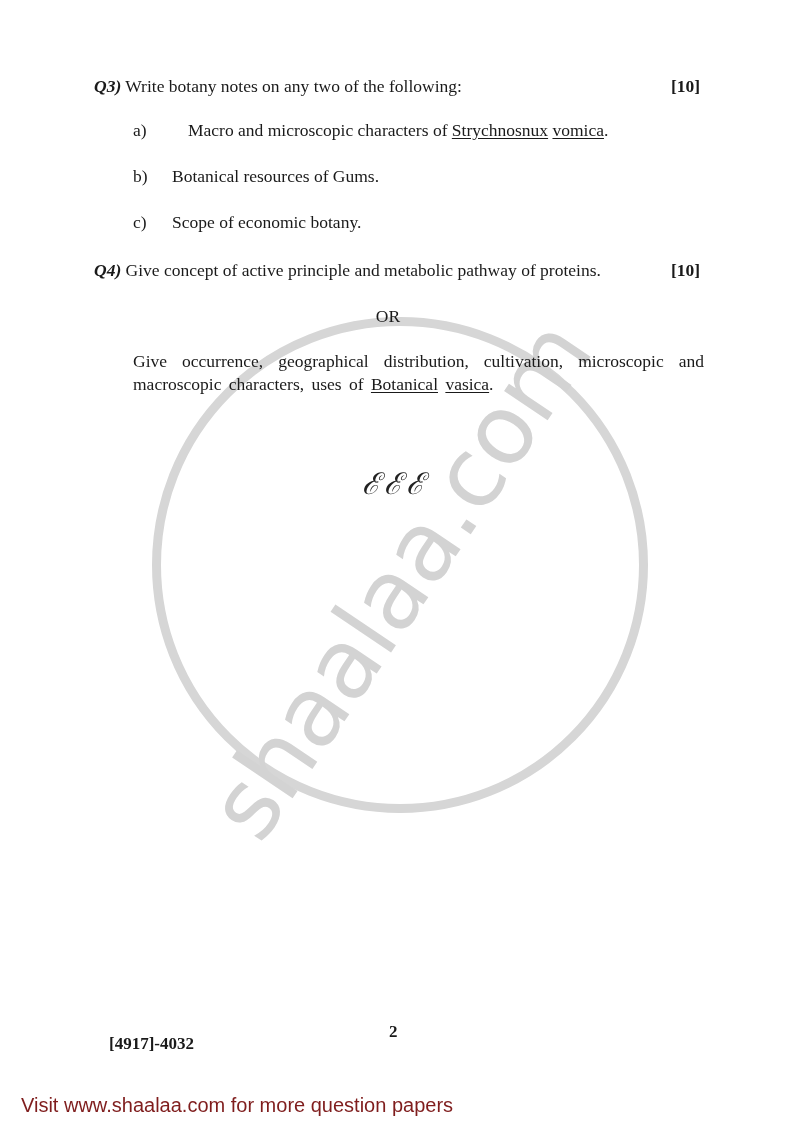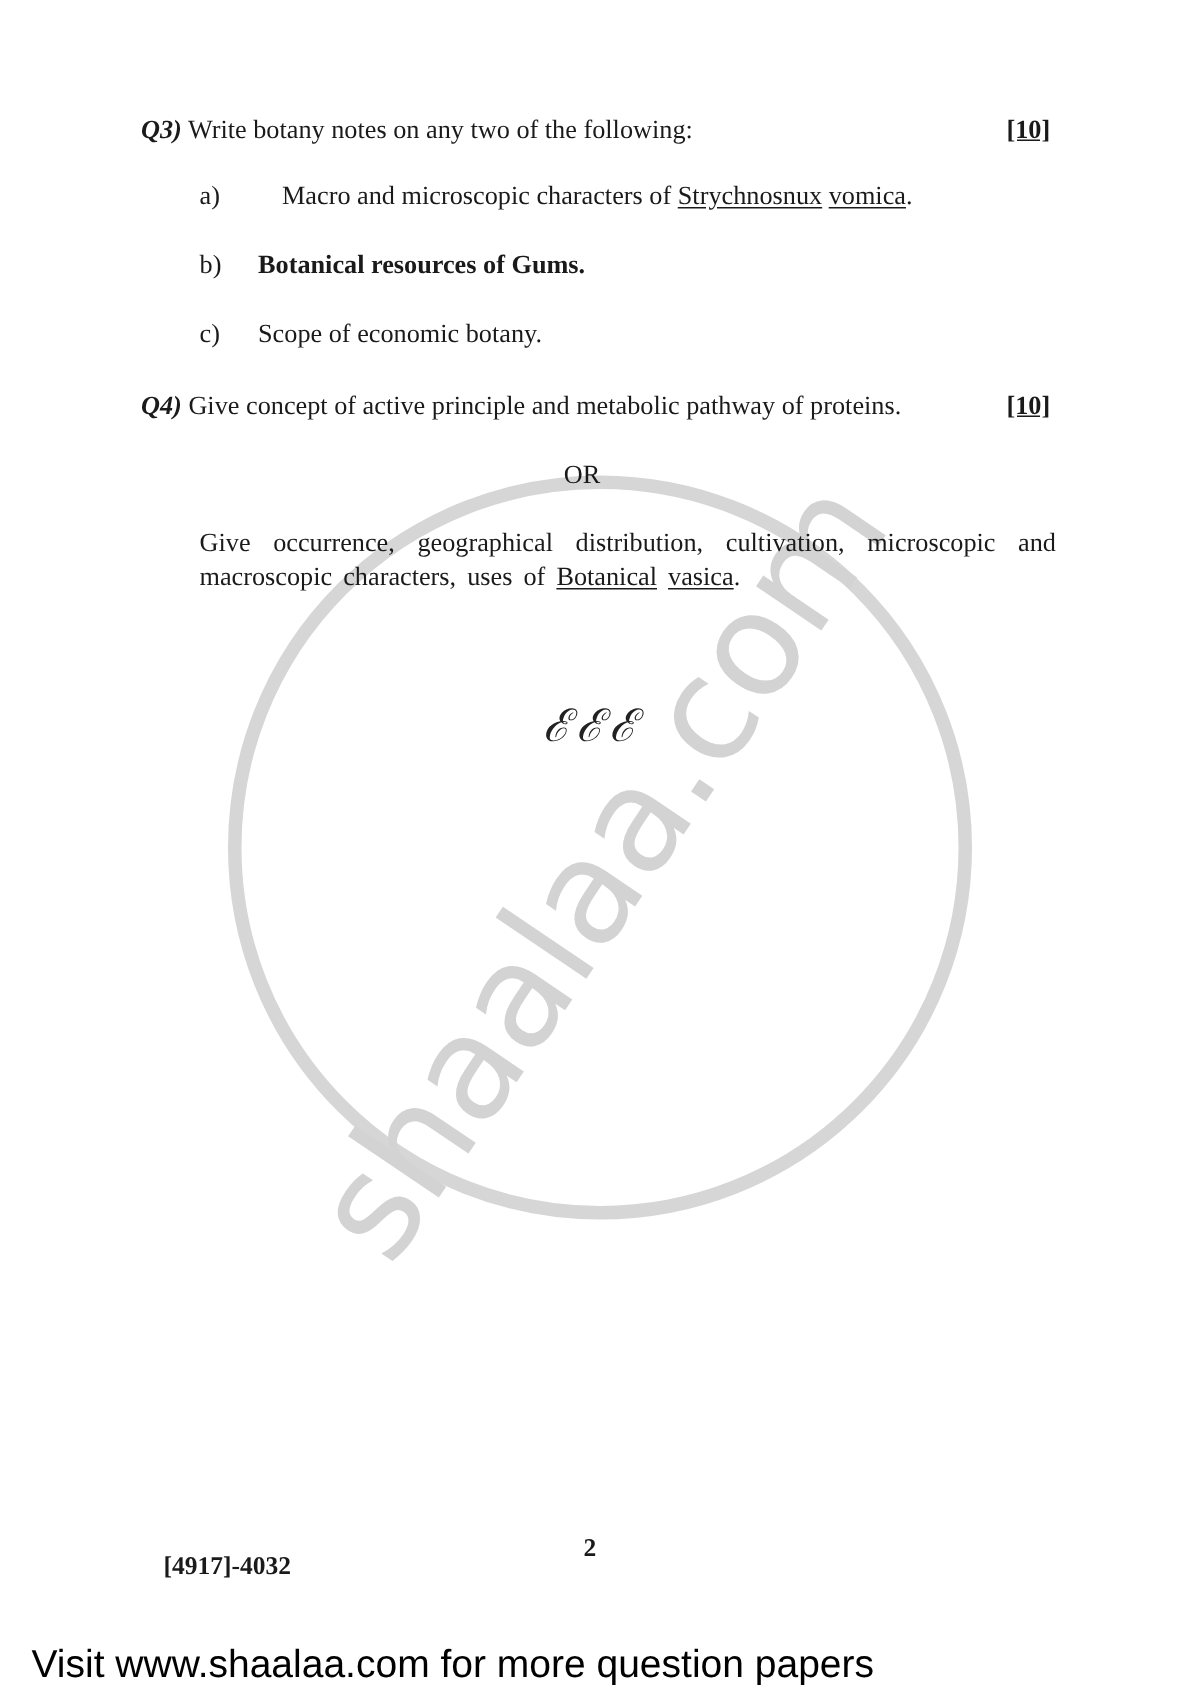--- a/index.html
+++ b/index.html
@@ -48,21 +48,20 @@
     .qnum {
       font-weight: bold;
       font-style: italic;
       margin-top: 40px;
     }
     .marks {
       position: absolute;
       font-weight: bold;
       font-size: 17.5px;
       line-height: 22px;
-      text-decoration: underline;
     }
     .sub-label {
       position: absolute;
       font-size: 17.5px;
       line-height: 22px;
     }
     u { text-decoration: underline; text-underline-offset: 2px; }
     .justify {
       position: absolute;
       left: 133px;
@@ -103,22 +102,22 @@
       left: 389px;
       top: 1022px;
       font-weight: bold;
       font-size: 17px;
     }
     .visit {
       position: absolute;
       left: 21px;
       top: 1094px;
       font-family: "Liberation Sans", "DejaVu Sans", sans-serif;
-      font-size: 26px;
-      color: #000000;
+      font-size: 20px;
+      color: #7f1d1d;
     }
   </style>
 </head>
 <body>
 
 <div class="watermark-circle"></div>
 <div class="watermark-text">shaalaa.com</div>
 
 <div class="content">
 
@@ -127,21 +126,21 @@
     <span>Write botany notes on any two of the following:</span>
   </div>
   <div class="marks" style="left:671px; top:75px;">[10]</div>
 
   <div class="sub-label" style="left:133px; top:119px;">a)</div>
   <div class="line" style="left:188px; top:119px;">
     <span>Macro and microscopic characters of </span><u>Strychnosnux</u> <u>vomica</u><span>.</span>
   </div>
 
   <div class="sub-label" style="left:133px; top:165px;">b)</div>
-  <div class="line" style="left:172px; top:165px;font-weight:bold;">Botanical resources of Gums.</div>
+  <div class="line" style="left:172px; top:165px;">Botanical resources of Gums.</div>
 
   <div class="sub-label" style="left:133px; top:211px;">c)</div>
   <div class="line" style="left:172px; top:211px;">Scope of economic botany.</div>
 
   <div class="line" style="left:94px; top:259px;">
     <span class="qnum">Q4)</span>
     <span>Give concept of active principle and metabolic pathway of proteins.</span>
   </div>
   <div class="marks" style="left:671px; top:259px;">[10]</div>
 

